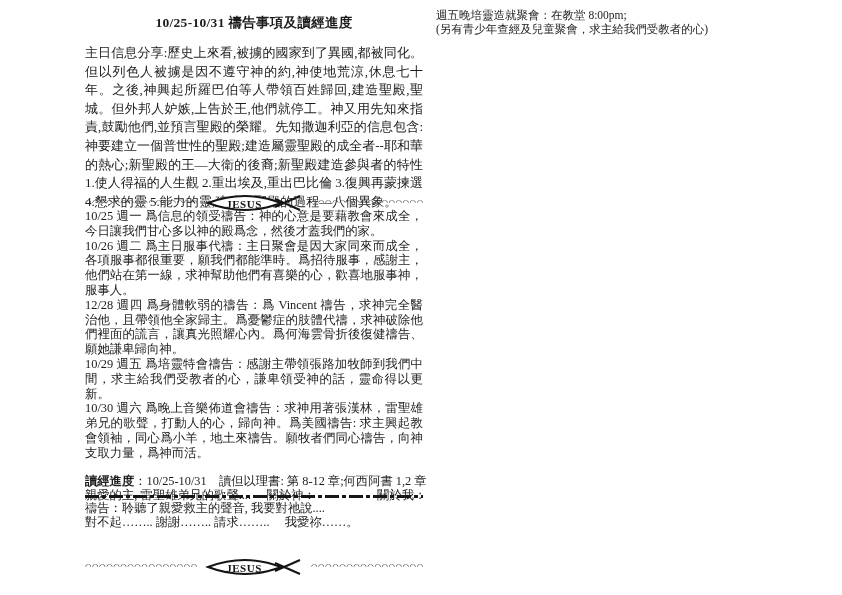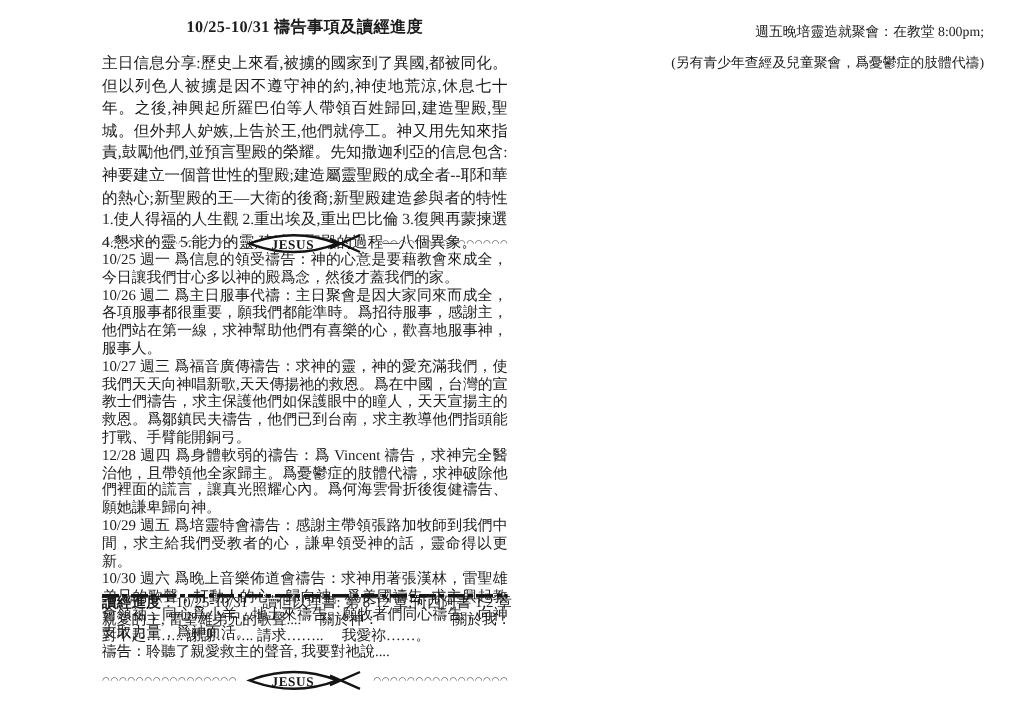--- a/index.html
+++ b/index.html
@@ -80,46 +80,46 @@
     width: 100%;
     height: 3px;
     background: repeating-linear-gradient(90deg,
       #161616 0px, #161616 14px,
       rgba(0,0,0,0) 14px, rgba(0,0,0,0) 17px,
       #161616 17px, #161616 21px,
       rgba(0,0,0,0) 21px, rgba(0,0,0,0) 24px);
   }
   .reading {
     position: absolute;
-    top: 496px;
+    top: 475px;
     left: 0;
     width: 100%;
     font-size: 12.3px;
     line-height: 13.7px;
   }
   .reading p { margin: 0; white-space: nowrap; }
   .reading .bold-label { font-weight: bold; }
   .right-note {
     position: absolute;
     left: 436px;
     top: 8px;
     width: 396px;
     font-size: 11.5px;
     line-height: 14px;
   }
-  .right-note p { margin: 12px; white-space: nowrap; text-align: right; }
+  .right-note p { margin: 0; white-space: nowrap; }
 </style>
 </head>
 <body>
 
 <div class="page">
 
   <div class="right-note">
     <p>週五晚培靈造就聚會：在教堂  8:00pm;</p>
-    <p>(另有青少年查經及兒童聚會，爲憂鬱症的肢體代禱)</p>
+    <p>(另有青少年查經及兒童聚會，求主給我們受教者的心)</p>
   </div>
 
   <div class="left-col">
 
     <div class="doc-title">10/25-10/31 禱告事項及讀經進度</div>
 
     <div class="intro">主日信息分享:歷史上來看,被擄的國家到了異國,都被同化。但以列色人被擄是因不遵守神的約,神使地荒涼,休息七十年。之後,神興起所羅巴伯等人帶領百姓歸回,建造聖殿,聖城。但外邦人妒嫉,上告於王,他們就停工。神又用先知來指責,鼓勵他們,並預言聖殿的榮耀。先知撒迦利亞的信息包含:神要建立一個普世性的聖殿;建造屬靈聖殿的成全者--耶和華的熱心;新聖殿的王—大衛的後裔;新聖殿建造參與者的特性 1.使人得福的人生觀 2.重出埃及,重出巴比倫  3.復興再蒙揀選  4.懇求的靈 5.能力的靈;建造新聖殿的過程—八個異象。</div>
 
     <div class="fish-divider pos1">
       <span class="squiggle">◠◠◠◠◠◠◠◠◠◠◠◠◠◠◠◠◠◠</span>
@@ -127,33 +127,32 @@
         <path d="M3 9 Q 40 -5 76 9 Q 40 23 3 9 Z" fill="#ffffff" stroke="#141414" stroke-width="2"></path>
         <path d="M70 5 L 95 16 M 70 13 L 95 2" fill="none" stroke="#141414" stroke-width="2"></path>
         <text x="39" y="13.5" text-anchor="middle" font-size="11" font-weight="bold" font-family="Liberation Serif, DejaVu Serif, serif" fill="#141414" letter-spacing="0.5">JESUS</text>
       </svg>
       <span class="squiggle">◠◠◠◠◠◠◠◠◠◠◠◠◠◠◠◠◠◠</span>
     </div>
 
     <div class="daily">
       <p>10/25 週一  爲信息的領受禱告：神的心意是要藉教會來成全，今日讓我們甘心多以神的殿爲念，然後才蓋我們的家。</p>
       <p>10/26 週二  爲主日服事代禱：主日聚會是因大家同來而成全，各項服事都很重要，願我們都能準時。爲招待服事，感謝主，他們站在第一線，求神幫助他們有喜樂的心，歡喜地服事神，服事人。</p>
-      <p>10/27 週三  爲福音廣傳禱告：求神的靈，神的愛充滿我們，使我們天天向神唱新歌,天天傳揚祂的救恩。爲在中國，台灣的宣教士們禱告，求主保護他們如保護眼中的瞳人，天天宣揚主的救恩。爲鄒鎮民夫禱告，他們已到台南，求主教導他們指頭能打戰、手臂能開銅弓。</p>
       <p>12/28 週四  爲身體軟弱的禱告：爲 Vincent 禱告，求神完全醫治他，且帶領他全家歸主。爲憂鬱症的肢體代禱，求神破除他們裡面的謊言，讓真光照耀心內。爲何海雲骨折後復健禱告、願她謙卑歸向神。</p>
       <p>10/29 週五  爲培靈特會禱告：感謝主帶領張路加牧師到我們中間，求主給我們受教者的心，謙卑領受神的話，靈命得以更新。</p>
       <p>10/30 週六  爲晚上音樂佈道會禱告：求神用著張漢林，雷聖雄弟兄的歌聲，打動人的心，歸向神。爲美國禱告: 求主興起教會領袖，同心爲小羊，地土來禱告。願牧者們同心禱告，向神支取力量，爲神而活。</p>
     </div>
 
     <div class="dashdot-rule"></div>
 
     <div class="reading">
       <p><span class="bold-label">讀經進度</span><span>：10/25-10/31　讀但以理書: 第 8-12 章;何西阿書 1,2 章</span></p>
       <p>親愛的主, 雷聖雄弟兄的歌聲....　 關於神：　　　　　關於我：</p>
+      <p>禱告：聆聽了親愛救主的聲音, 我要對祂說....</p>
       <p>對不起…….. 謝謝…….. 請求……..　 我愛祢……。</p>
-      <p>禱告：聆聽了親愛救主的聲音, 我要對祂說....</p>
     </div>
 
     <div class="fish-divider pos2">
       <span class="squiggle">◠◠◠◠◠◠◠◠◠◠◠◠◠◠◠◠◠◠</span>
       <svg class="fish-svg" width="98" height="18" viewBox="0 0 98 18">
         <path d="M3 9 Q 40 -5 76 9 Q 40 23 3 9 Z" fill="#ffffff" stroke="#141414" stroke-width="2"></path>
         <path d="M70 5 L 95 16 M 70 13 L 95 2" fill="none" stroke="#141414" stroke-width="2"></path>
         <text x="39" y="13.5" text-anchor="middle" font-size="11" font-weight="bold" font-family="Liberation Serif, DejaVu Serif, serif" fill="#141414" letter-spacing="0.5">JESUS</text>
       </svg>
       <span class="squiggle">◠◠◠◠◠◠◠◠◠◠◠◠◠◠◠◠◠◠</span>

